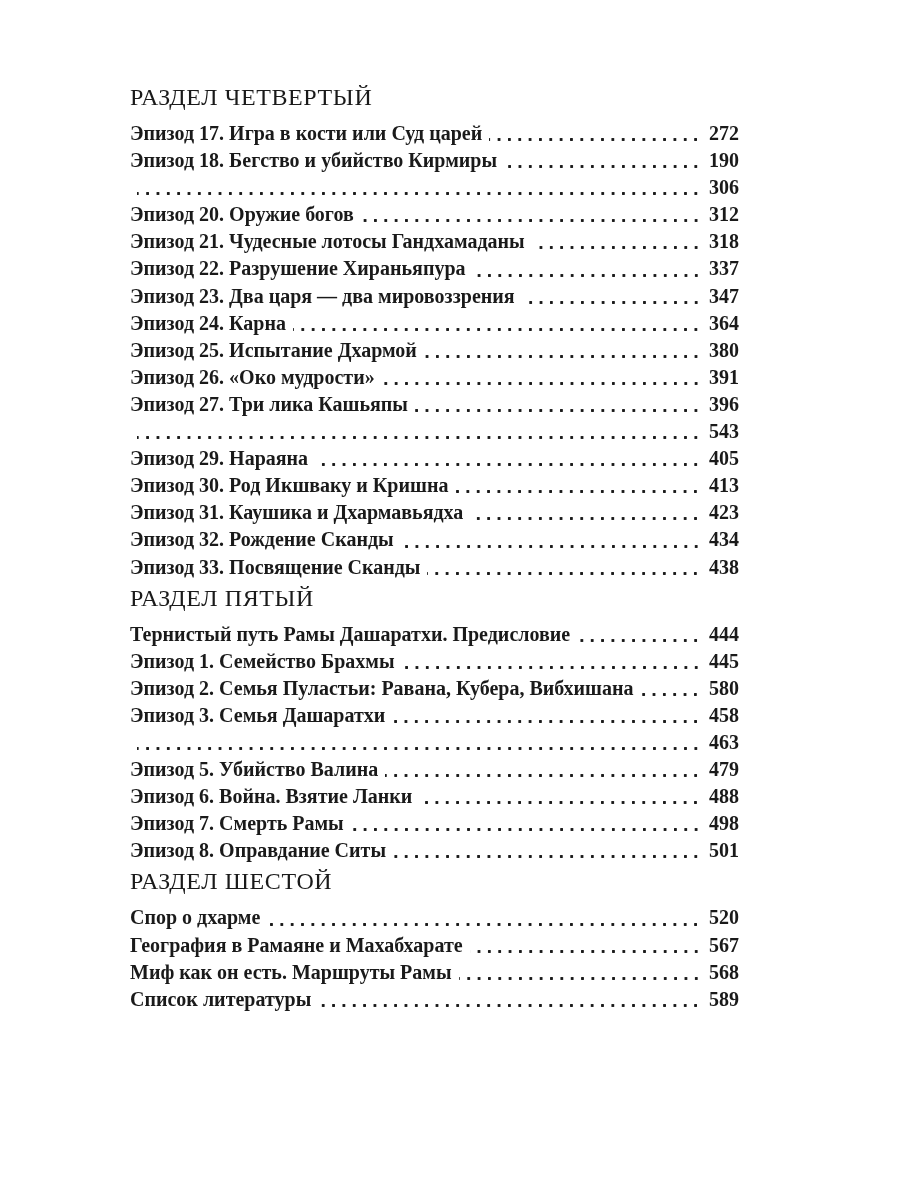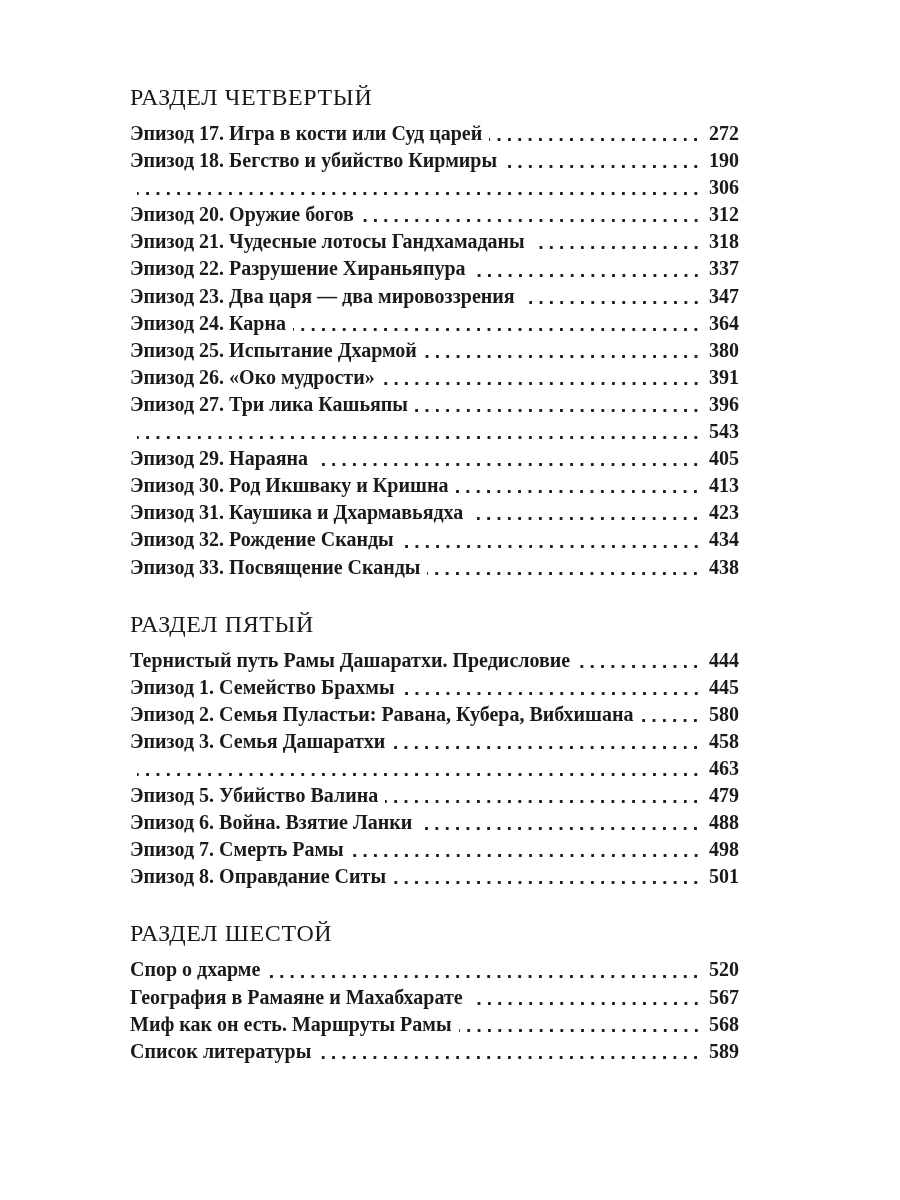--- a/index.html
+++ b/index.html
@@ -12,21 +12,21 @@
     background: #ffffff;
     overflow: hidden;
     font-family: "Liberation Serif", "DejaVu Serif", serif;
     color: #1a1a1a;
     -webkit-font-smoothing: antialiased;
   }
   .toc {
     margin: 84px 158px 0 130px; 
   }
   .toc-section + .toc-section {
-    margin-top: 30px;
+    margin-top: 4px;
   }
   .section-title {
     font-size: 24px;
     line-height: 27px;
     font-weight: normal;
     letter-spacing: 0.6px;
     margin: 0 0 9px 0;
   }
   .row {
     display: flex;

